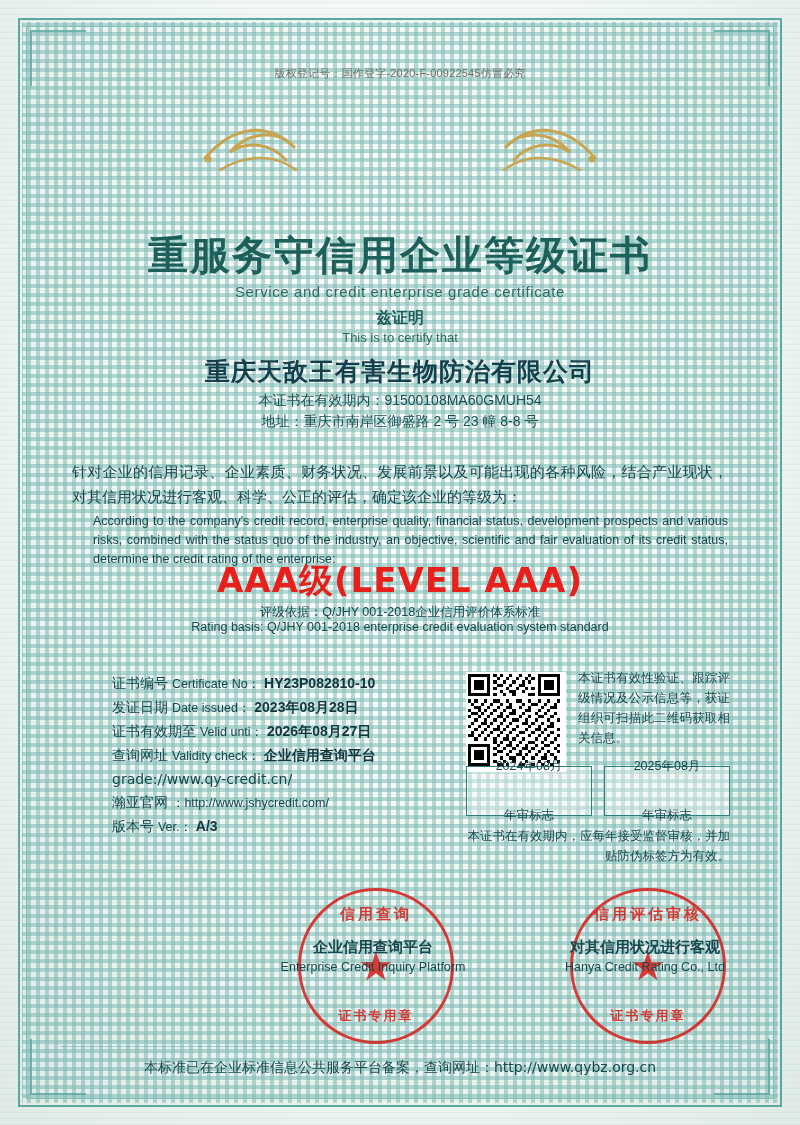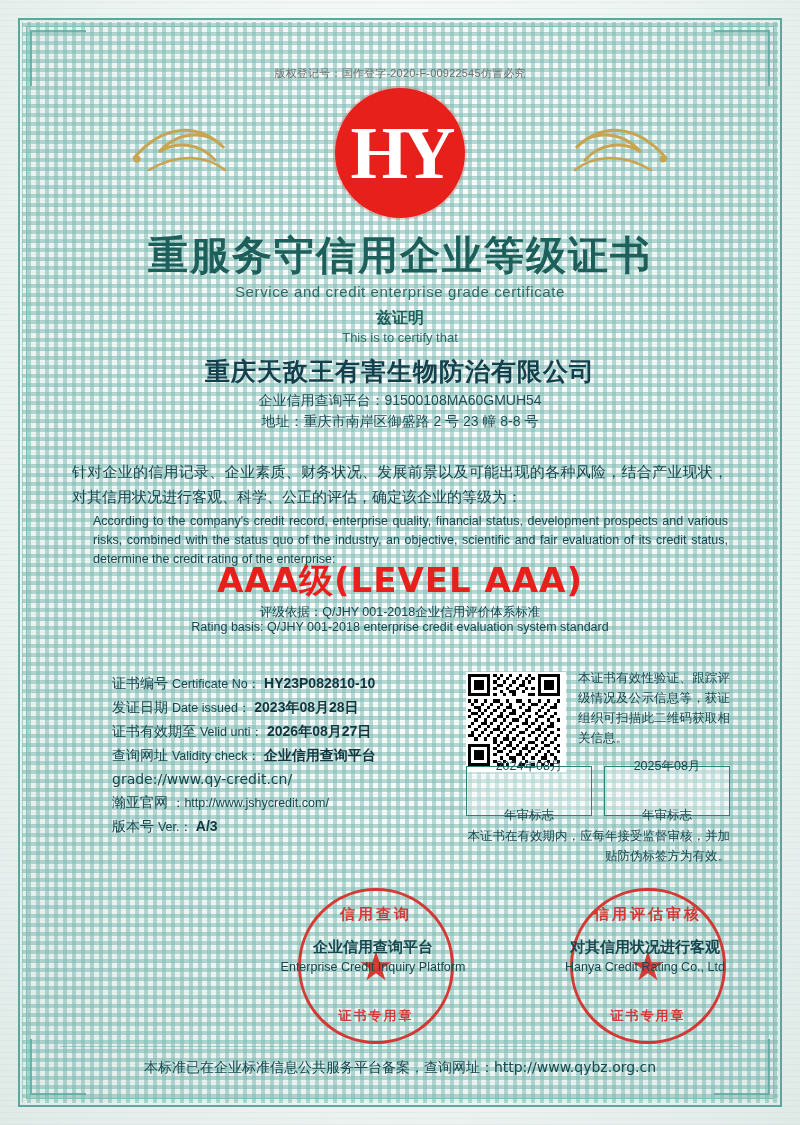--- a/index.html
+++ b/index.html
@@ -248,41 +248,38 @@
 
   <div class="copyright">版权登记号：国作登字-2020-F-00922545仿冒必究</div>
 
   <div class="emblem-wrap">
     <svg class="flourish" viewBox="0 0 200 70">
       <path d="M5 40 C 35 5, 70 5, 95 30 C 80 12, 50 12, 30 34 C 48 22, 72 26, 86 42" fill="none" stroke="#c9a24a" stroke-width="3" stroke-linecap="round"></path>
       <path d="M20 52 C 50 34, 78 38, 96 52" fill="none" stroke="#c9a24a" stroke-width="2.5" stroke-linecap="round"></path>
       <circle cx="8" cy="41" r="3.5" fill="#c9a24a"></circle>
     </svg>
 
-    <div class="emblem">
-      <span class="hy">HY</span>
-    </div>
 
     <svg class="flourish" viewBox="0 0 200 70">
       <g transform="translate(200,0) scale(-1,1)">
         <path d="M5 40 C 35 5, 70 5, 95 30 C 80 12, 50 12, 30 34 C 48 22, 72 26, 86 42" fill="none" stroke="#c9a24a" stroke-width="3" stroke-linecap="round"></path>
         <path d="M20 52 C 50 34, 78 38, 96 52" fill="none" stroke="#c9a24a" stroke-width="2.5" stroke-linecap="round"></path>
         <circle cx="8" cy="41" r="3.5" fill="#c9a24a"></circle>
       </g>
     </svg>
   </div>
 
   <div class="title-cn">重服务守信用企业等级证书</div>
   <div class="title-en">Service and credit enterprise grade certificate</div>
 
   <div class="certify-cn">兹证明</div>
   <div class="certify-en">This is to certify that</div>
 
   <div class="company">重庆天敌王有害生物防治有限公司</div>
-  <div class="credit-code">企业信用查询平台：91500108MA60GMUH54</div>
+  <div class="credit-code">本证书在有效期内：91500108MA60GMUH54</div>
   <div class="address">地址：重庆市南岸区御盛路 2 号 23 幢 8-8 号</div>
 
   <div class="para">
     <div class="cn">针对企业的信用记录、企业素质、财务状况、发展前景以及可能出现的各种风险，结合产业现状，对其信用状况进行客观、科学、公正的评估，确定该企业的等级为：</div>
     <div class="en">According to the company's credit record, enterprise quality, financial status, development prospects and various risks, combined with the status quo of the industry, an objective, scientific and fair evaluation of its credit status, determine the credit rating of the enterprise:</div>
   </div>
 
   <div class="level">AAA级(LEVEL AAA)</div>
   <div class="basis-cn">评级依据：Q/JHY 001-2018企业信用评价体系标准</div>
   <div class="basis-en">Rating basis: Q/JHY 001-2018 enterprise credit evaluation system standard</div>

